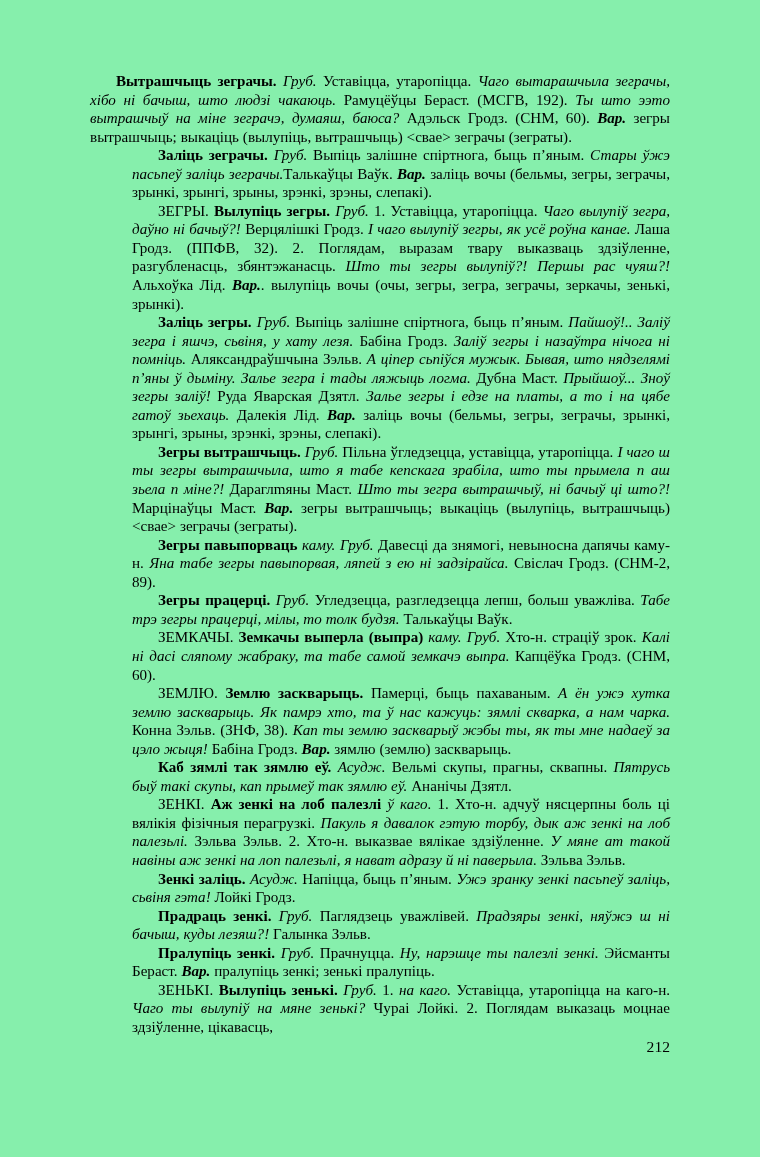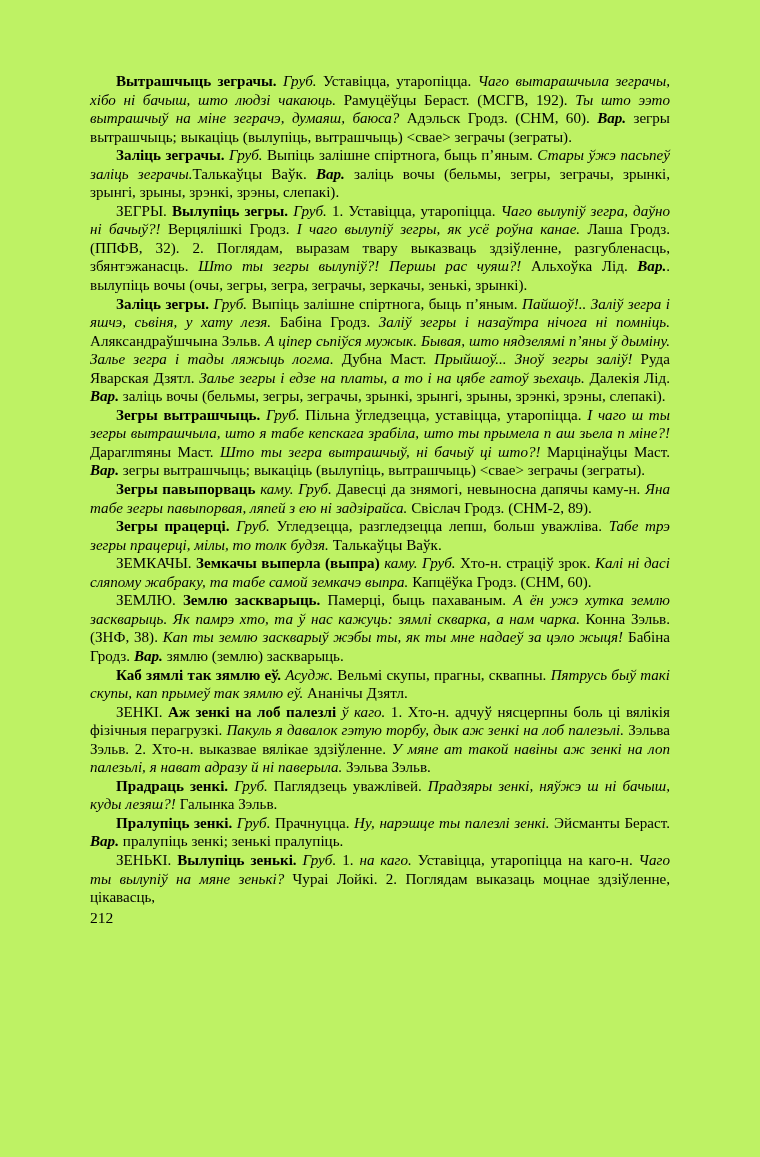--- a/index.html
+++ b/index.html
@@ -11,21 +11,21 @@
   body {
     width: 760px;
     height: 1157px;
     font-family: "Liberation Serif", "DejaVu Serif", serif;
     color: #000000;
   }
   .page {
     position: relative;
     width: 760px;
     height: 1157px;
-    background: #bef264;
+    background: #86efac;
     box-sizing: border-box;
     padding: 72px 90px 0 90px;
   }
   .column {
     width: 580px;
   }
   .entry {
     margin: 0;
     text-align: justify;
     text-justify: inter-word;
@@ -42,27 +42,28 @@
     font-style: italic;
   }
   .bi {
     font-weight: bold;
     font-style: italic;
   }
   .caps {
     font-weight: normal;
   }
   .page-number {
-    text-align: left;
+    text-align: right;
     font-size: 15.6px;
     line-height: 20px;
     margin-top: 1px;
   }
   .entry + .entry {
     margin-top: 0;
+    margin-left: 42px;
   }
 </style>
 </head>
 <body>
 
 <div class="page">
   <div class="column">
 
     <p class="entry"><b class="hw">Вытрашчыць зеграчы.</b> <i>Груб.</i><span> Уставіцца, утаропіцца. </span><i>Чаго вытарашчыла зеграчы, хібо ні бачыш, што людзі чакаюць.</i><span> Рамуцёўцы Бераст. (МСГВ, 192). </span><i>Ты што ээто вытрашчыў на міне зеграчэ, думаяш, баюса?</i><span> Адэльск Гродз. (СНМ, 60). </span><span class="bi">Вар.</span><span> зегры вытрашчыць; выкаціць (вылупіць, вытрашчыць) &lt;свае&gt; зеграчы (зеграты).</span></p>
 
@@ -81,20 +82,21 @@
     <p class="entry"><b class="hw">Зегры працерці.</b> <i>Груб.</i><span> Угледзецца, разгледзецца лепш, больш уважліва. </span><i>Табе трэ зегры працерці, мілы, то толк будзя.</i><span> Талькаўцы Ваўк.</span></p>
 
     <p class="entry"><span class="caps">ЗЕМКАЧЫ.</span><b class="hw"> Земкачы выперла (выпра)</b><i> каму. </i><i>Груб.</i><span> Хто-н. страціў зрок. </span><i>Калі ні дасі сляпому жабраку, та табе самой земкачэ выпра.</i><span> Капцёўка Гродз. (СНМ, 60).</span></p>
 
     <p class="entry"><span class="caps">ЗЕМЛЮ.</span><b class="hw"> Землю засквaрыць.</b><span> Памерці, быць пахаваным. </span><i>А ён ужэ хутка землю засквaрыць. Як памрэ хто, та ў нас кажуць: зямлі скварка, а нам чарка.</i><span> Конна Зэльв. (ЗНФ, 38). </span><i>Кап ты землю засквaрыў жэбы ты, як ты мне надаеў за цэло жыця!</i><span> Бабіна Гродз. </span><span class="bi">Вар.</span><span> зямлю (землю) засквaрыць.</span></p>
 
     <p class="entry"><b class="hw">Каб зямлі так зямлю еў.</b> <i>Асудж.</i><span> Вельмі скупы, прагны, сквапны. </span><i>Пятрусь быў такі скупы, кап прымеў так зямлю еў.</i><span> Ананічы Дзятл.</span></p>
 
     <p class="entry"><span class="caps">ЗЕНКІ.</span><b class="hw"> Аж зенкі на лоб палезлі</b><i> ў каго.</i><span> 1.</span><span> Хто-н. адчуў нясцерпны боль ці вялікія фізічныя перагрузкі. </span><i>Пакуль я давалок гэтую торбу, дык аж зенкі на лоб палезьлі.</i><span> Зэльва Зэльв. </span><span>2.</span><span> Хто-н. выказвае вялікае здзіўленне. </span><i>У мяне ат такой навіны аж зенкі на лоп палезьлі, я нават адразу й ні паверыла.</i><span> Зэльва  Зэльв.</span></p>
 
+    <p class="entry"><b class="hw">Зенкі заліць.</b> <i>Асудж.</i><span> Напіцца, быць п’яным. </span><i>Ужэ зранку зенкі пасьпеў заліць, сьвіня гэта!</i><span> Лойкі Гродз.</span></p>
 
     <p class="entry"><b class="hw">Прадраць зенкі.</b> <i>Груб.</i><span> Паглядзець уважлівей. </span><i>Прадзяры зенкі, няўжэ ш ні бачыш, куды лезяш?!</i><span> Галынка Зэльв.</span></p>
 
     <p class="entry"><b class="hw">Пралупіць зенкі.</b> <i>Груб.</i><span> Прачнуцца. </span><i>Ну, нарэшце ты палезлі зенкі.</i><span> Эйсманты Бераст. </span><span class="bi">Вар.</span><span> пралупіць зенкі; зенькі пралупіць.</span></p>
 
     <p class="entry"><span class="caps">ЗЕНЬКІ.</span><b class="hw"> Вылупіць зенькі.</b><i> Груб.</i><span> 1.</span><i> на каго.</i><span> Уставіцца, утаропіцца на каго-н. </span><i>Чаго ты вылупіў на мяне зенькі?</i><span> Чураі Лойкі. </span><span>2.</span><span> Поглядам выказаць моцнае здзіўленне, цікавасць,</span></p>
 
     <div class="page-number">212</div>
 
   </div>

